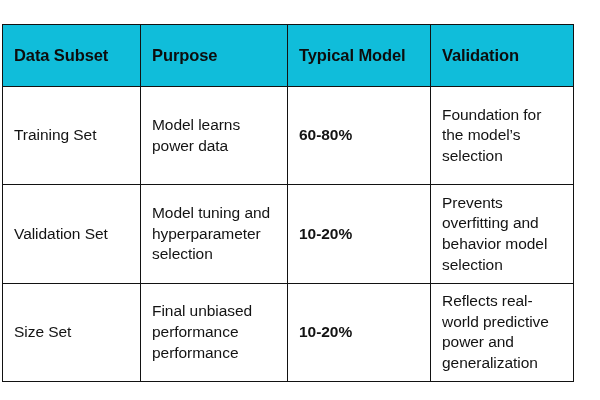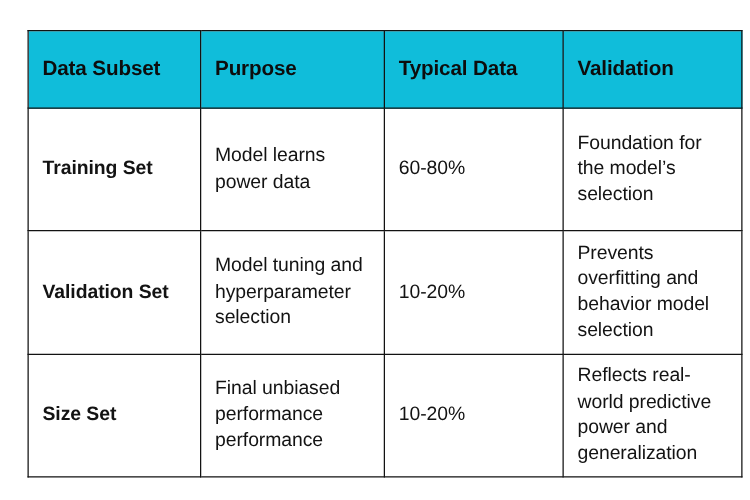--- a/index.html
+++ b/index.html
@@ -16,21 +16,21 @@
 
   .page {
     position: relative;
     width: 600px;
     height: 400px;
     background: #ffffff;
   }
 
   .table-wrap {
     position: absolute;
-    left: 22px;
+    left: 2px;
     top: 24px;
     width: 571px;
     height: 358px;
   }
 
   table.data-table {
     width: 100%;
     height: 100%;
     border-collapse: collapse;
     table-layout: fixed;
@@ -67,31 +67,31 @@
 
   table.data-table td {
     font-size: 15.5px;
     color: #131313;
     line-height: 1.33;
     padding: 0 11px;
     letter-spacing: -0.05px;
   }
 
   td.subset-cell {
-    font-weight: bold;
+    font-weight: normal;
     font-size: 15.5px;
   }
 
   td.purpose-cell,
   td.importance-cell {
     font-weight: normal;
   }
 
   td.size-cell {
-    font-weight: normal;
+    font-weight: bold;
   }
 
   .cell-text {
     display: block;
   }
 </style>
 </head>
 <body>
 
 <div class="page">
@@ -100,21 +100,21 @@
       <colgroup>
         <col class="c1">
         <col class="c2">
         <col class="c3">
         <col class="c4">
       </colgroup>
       <thead>
         <tr>
           <th>Data Subset</th>
           <th>Purpose</th>
-          <th>Typical Data</th>
+          <th>Typical Model</th>
           <th>Validation</th>
         </tr>
       </thead>
       <tbody>
         <tr class="body-row">
           <td class="subset-cell">
             <span class="cell-text">Training Set</span>
           </td>
           <td class="purpose-cell">
             <span class="cell-text">Model learns power data</span>

